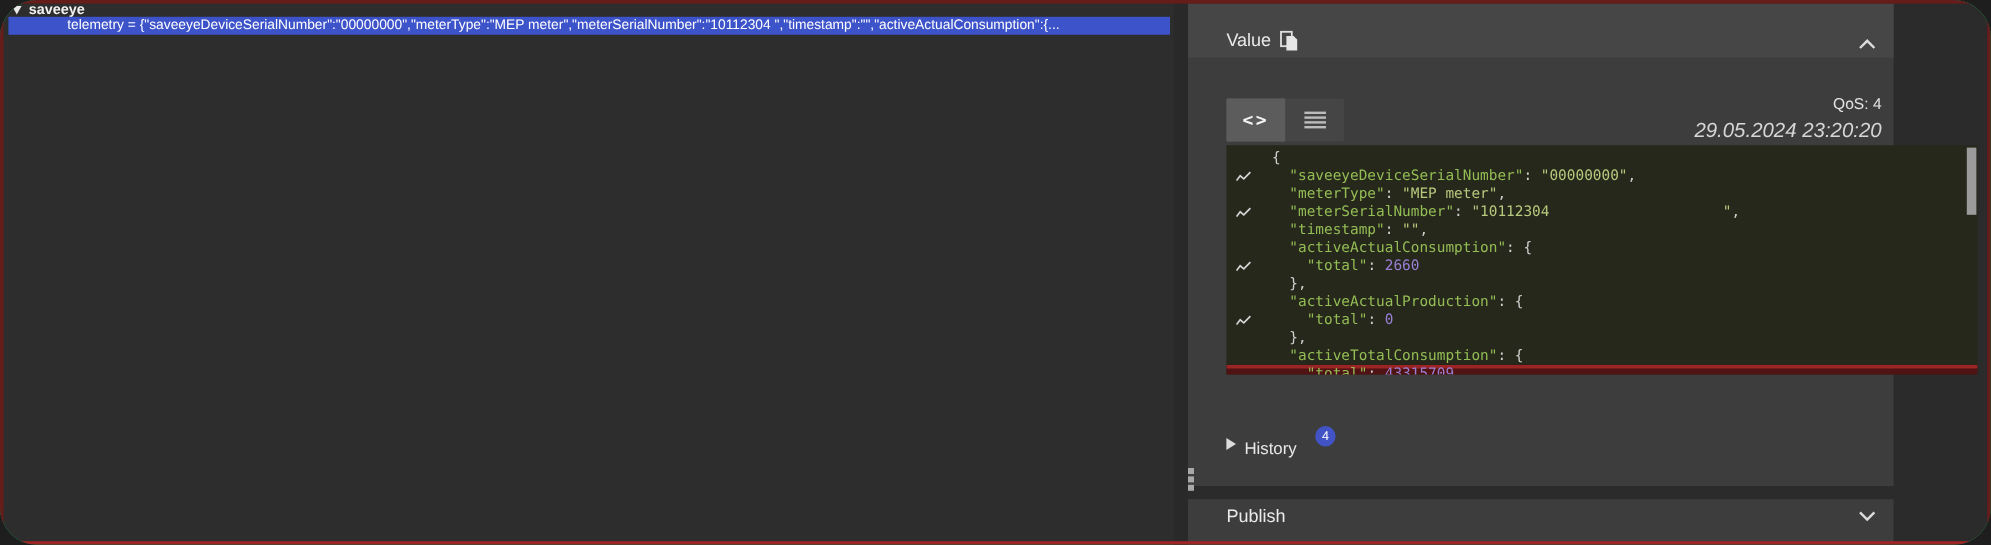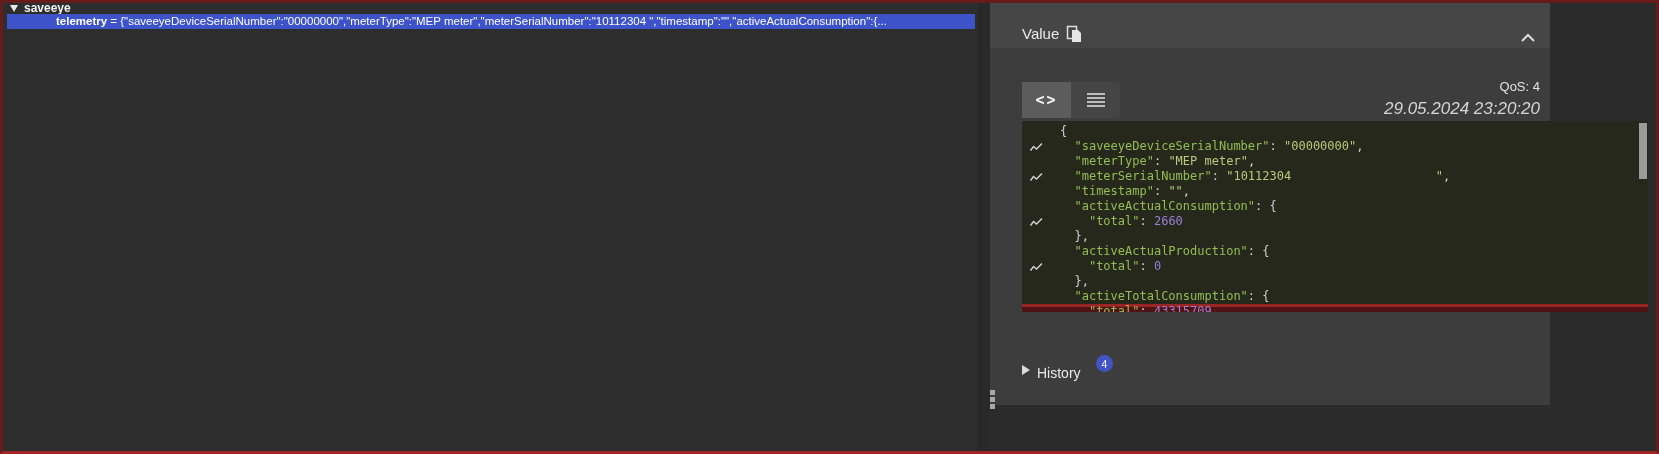--- a/index.html
+++ b/index.html
@@ -1,36 +1,36 @@
 <!DOCTYPE html>
 <html><head>
 <meta charset="utf-8">
 <style>
   html,body{margin:0;padding:0;background:#1e1e1e;}
   #app{position:relative;width:1659px;height:454px;background:#22c55e;overflow:hidden;
-       font-family:"Liberation Sans",sans-serif;-webkit-font-smoothing:antialiased;}
+       font-family:"Liberation Sans",sans-serif;border-radius:31px;-webkit-font-smoothing:antialiased;}
   .frame{position:absolute;inset:0;border:3px solid #671c1c;border-bottom-color:#9e2626;z-index:60;pointer-events:none;}
 
   
   .left-panel{position:absolute;left:0;top:0;width:990px;height:454px;background:#2d2d2d;}
   .tree-root-row{position:absolute;left:10px;top:2px;height:13px;display:flex;align-items:center;cursor:pointer;}
   .tri-down{width:0;height:0;border-left:4.5px solid transparent;border-right:4.5px solid transparent;border-top:7px solid #e8e8e8;}
   .tree-root-label{margin-left:6px;font-size:12px;font-weight:bold;color:#f2f2f2;line-height:13px;}
   .tree-leaf-row{position:absolute;left:7px;top:14px;width:968px;height:15px;background:#3c53c9;color:#ffffff;
        font-size:11.5px;line-height:15px;padding-left:5px;white-space:pre;overflow:hidden;box-sizing:border-box;cursor:pointer;}
-  .tree-leaf-row b{font-weight:bold;padding-left:44px;}
+  .tree-leaf-row b{font-weight:normal;padding-left:44px;}
 
   
   .splitter{position:absolute;left:978px;top:0;width:12px;height:454px;background:#292929;}
   .drag-handle{position:absolute;left:990px;top:390px;width:6px;z-index:40;cursor:col-resize;}
   .drag-handle i{display:block;width:5px;height:5px;background:#a8a8a8;margin-bottom:2px;}
 
   
   .right-panel{position:absolute;left:990px;top:0;width:669px;height:454px;background:#2b2b2b;}
-  .card{position:absolute;left:0;width:560px;background:#3d3d3d;color:#e5e5e5;}
+  .card{position:absolute;left:0;width:560px;background:#3d3d3d;color:#e5e5e5;padding-left:28px;}
   .value-card{top:3px;height:402px;}
   .card-header{position:absolute;left:0;top:0;width:100%;height:45px;background:#464646;cursor:pointer;}
   .section-title{position:absolute;left:32px;top:22px;font-size:15px;color:#eaeaea;}
   .copy-btn{position:absolute;left:76px;top:22px;cursor:pointer;}
   .chev{position:absolute;right:14px;cursor:pointer;}
   .chev-up{top:26px;} .chev-down{top:6px;}
 
   .qos{position:absolute;right:10px;top:76px;font-size:13px;color:#e3e3e3;}
   .stamp{position:absolute;right:10px;top:96px;font-size:17px;font-style:italic;color:#d6d6d6;}
 
@@ -146,16 +146,24 @@
         </div>
 
 
       <div class="history-row">
         <span class="tri-right"></span>
         <span class="history-label">History</span>
       </div>
       <div class="badge">4</div>
     </div>
 
+    <div class="card publish-card">
+      <span class="publish-title">Publish</span>
+      <span class="chev chev-down">
+        <svg width="16" height="10" viewBox="0 0 16 10">
+            <polyline points="2,2 8,8 14,2" fill="none" stroke="#dcdcdc" stroke-width="2"></polyline>
+          </svg>
+      </span>
+    </div>
   </div>
 
   <div class="frame"></div>
 </div>
 
 </body></html>

